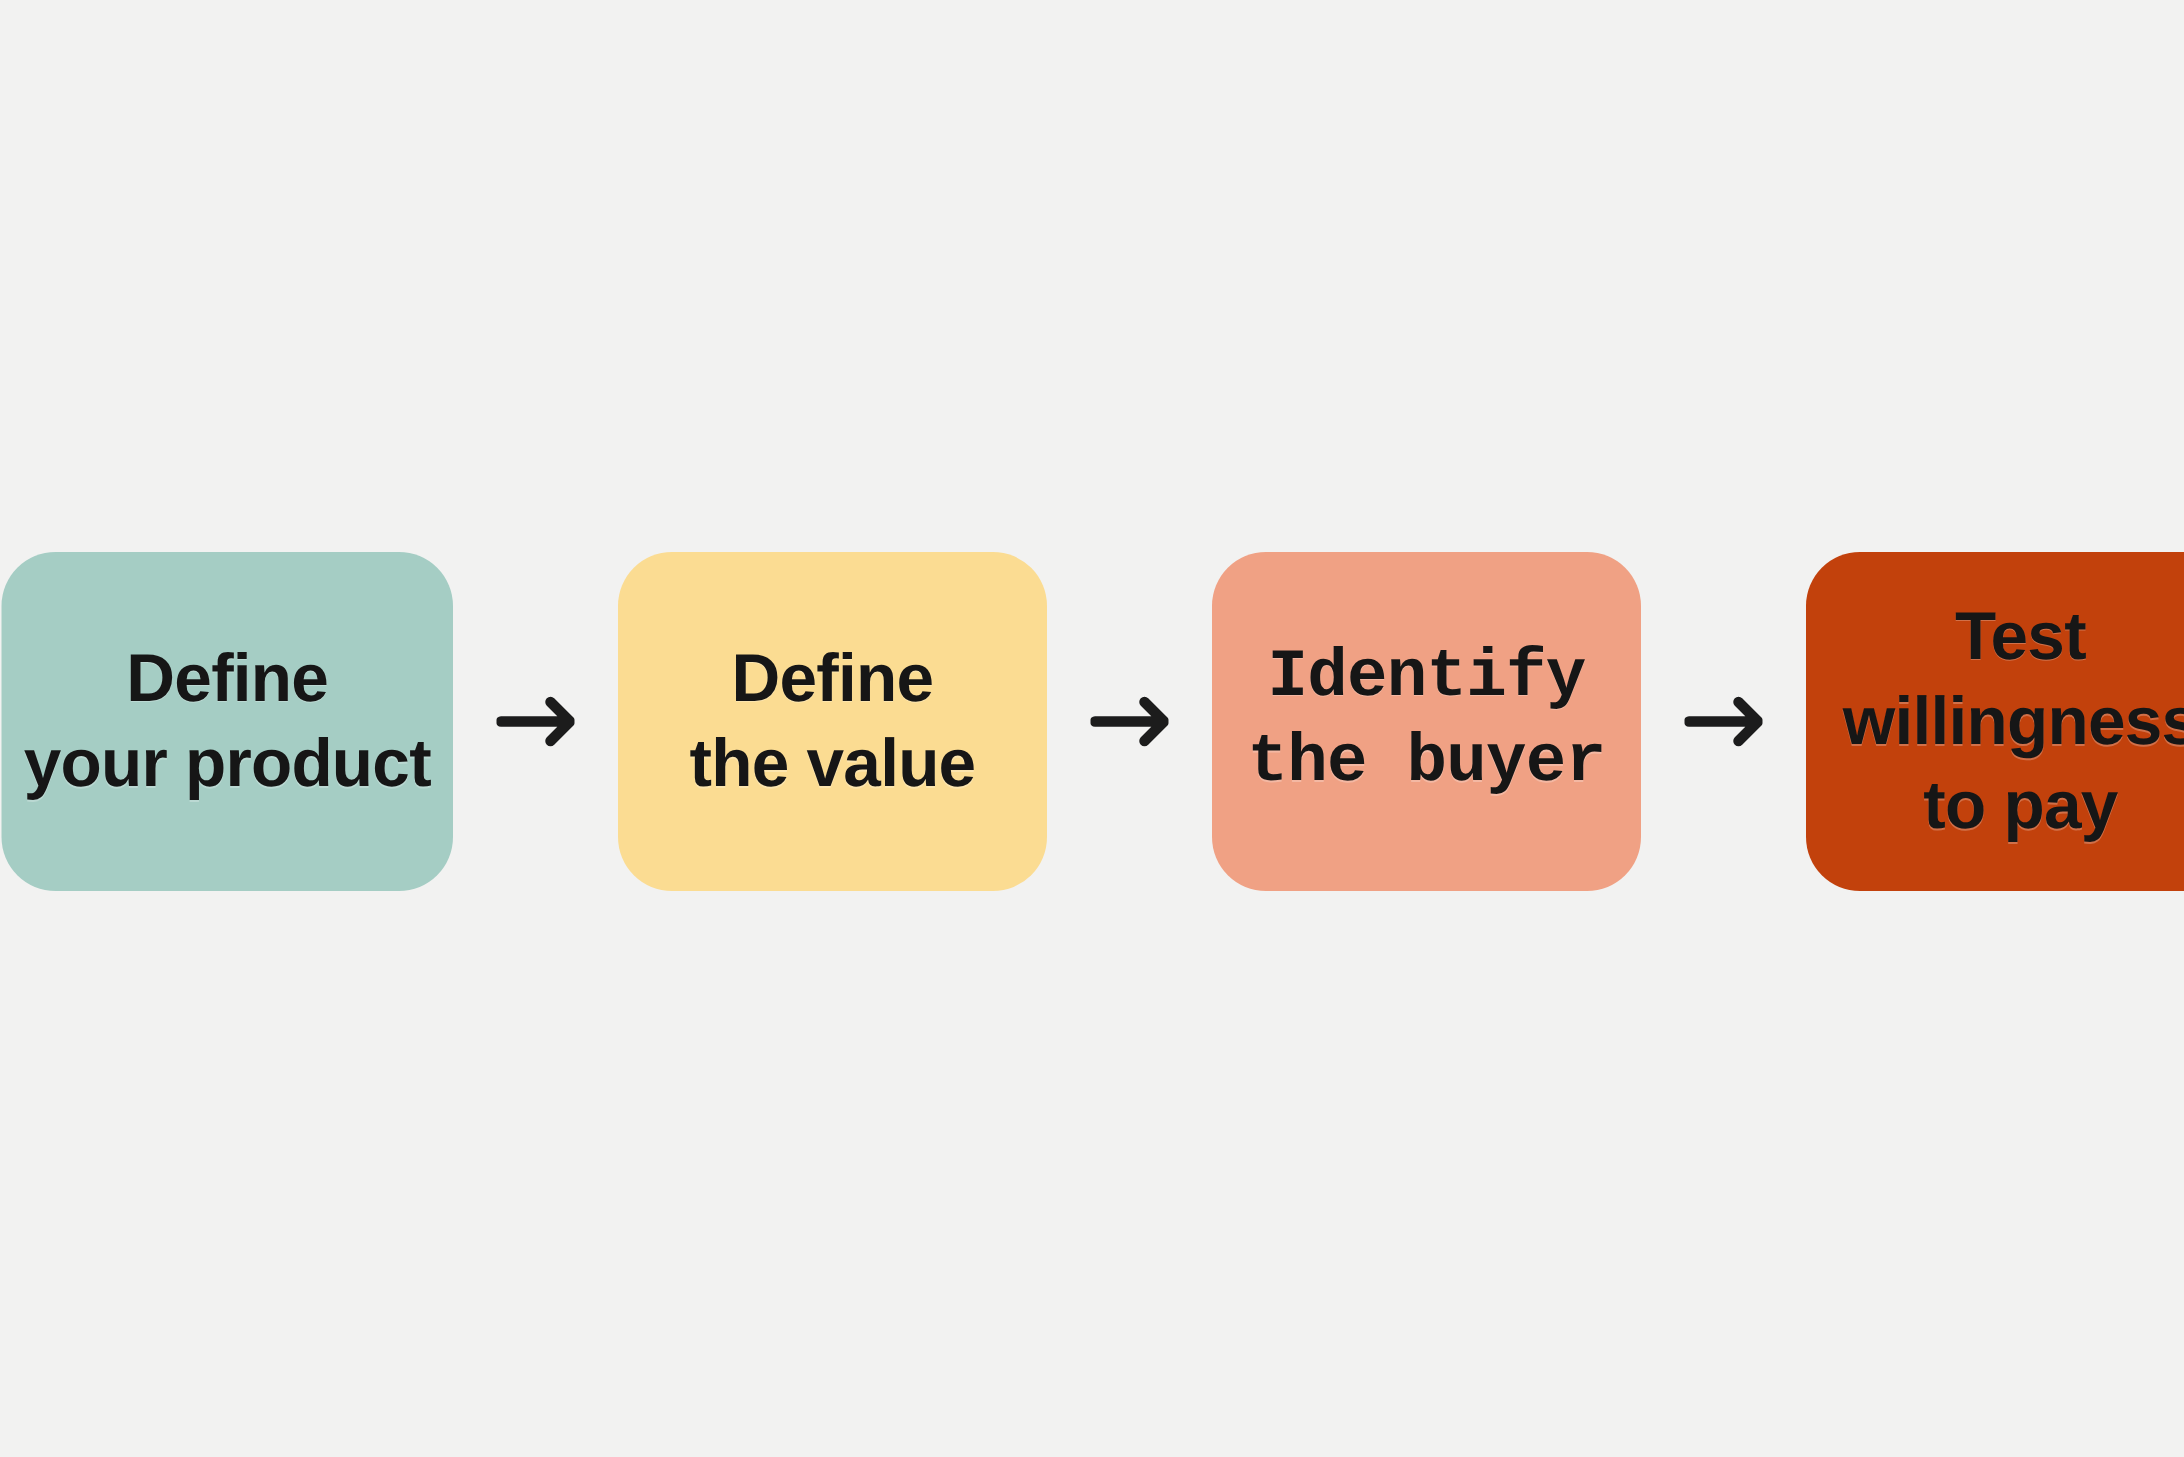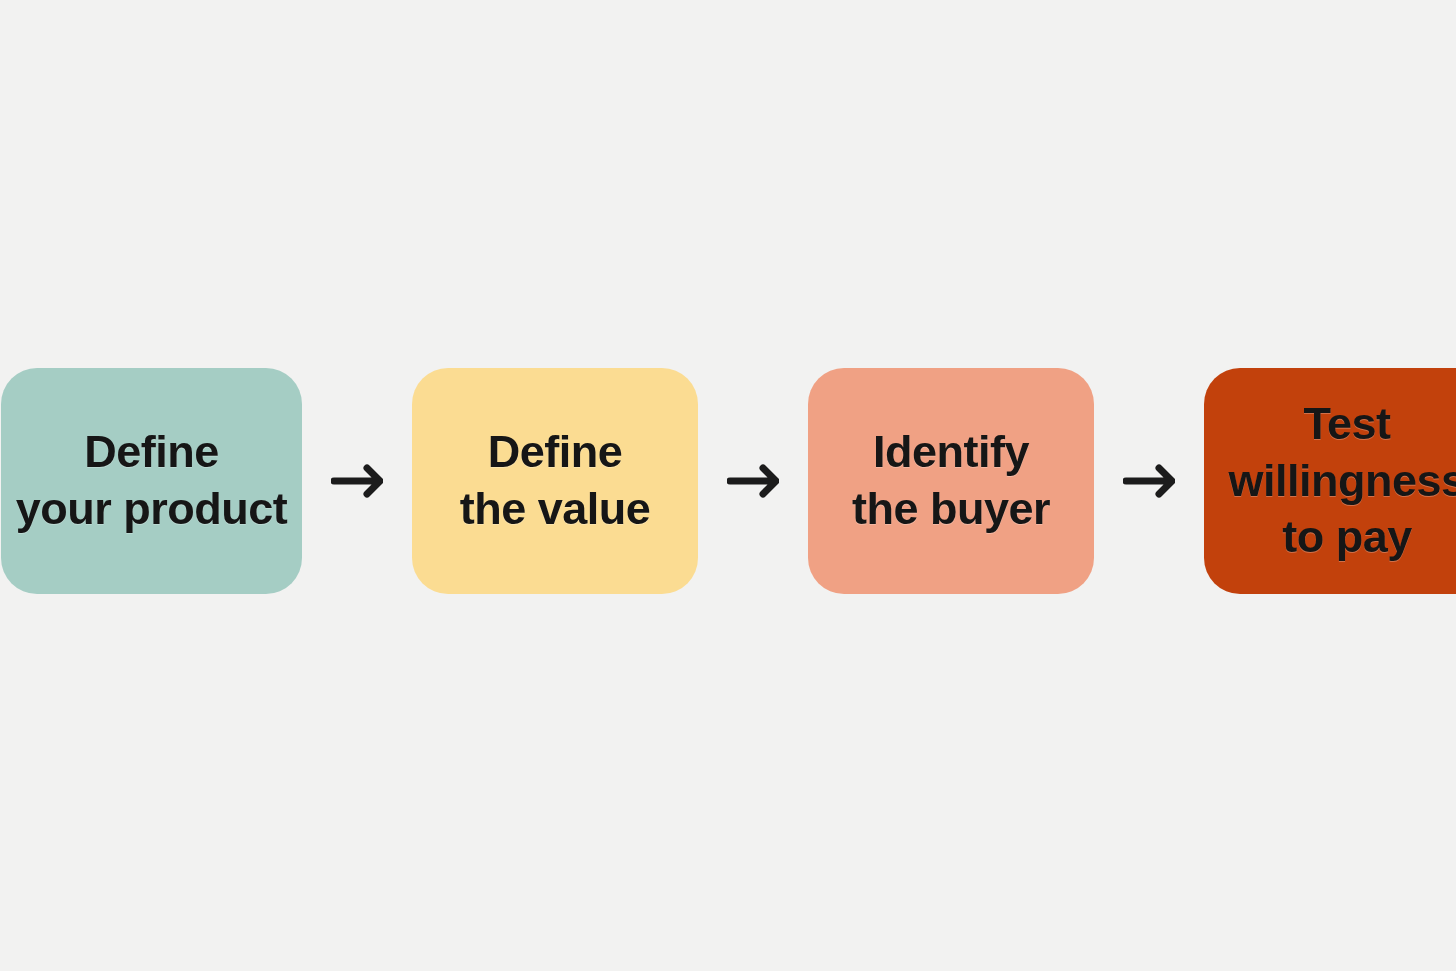--- a/index.html
+++ b/index.html
@@ -68,21 +68,21 @@
     <span class="step-label" style="color: rgb(22, 22, 22);">Define
 the value</span>
   </div>
 
   <div class="arrow-cell">
     <svg width="52" height="36" viewBox="0 0 52 36">
       <path class="arrow-stroke" d="M3 18 H41 M36 5 L49 18 L36 31" fill="none" stroke="#1c1c1c" stroke-width="7" stroke-linecap="round" stroke-linejoin="round"></path>
     </svg>
   </div>
 
-  <div class="step step-2" style="background: rgb(240, 161, 132);">
+  <div class="step step-2" style="background: rgb(240, 161, 132); font-family: Liberation Mono, monospace;">
     <span class="step-label" style="color: rgb(22, 22, 22);">Identify
 the buyer</span>
   </div>
 
   <div class="arrow-cell">
     <svg width="52" height="36" viewBox="0 0 52 36">
       <path class="arrow-stroke" d="M3 18 H41 M36 5 L49 18 L36 31" fill="none" stroke="#1c1c1c" stroke-width="7" stroke-linecap="round" stroke-linejoin="round"></path>
     </svg>
   </div>
 

